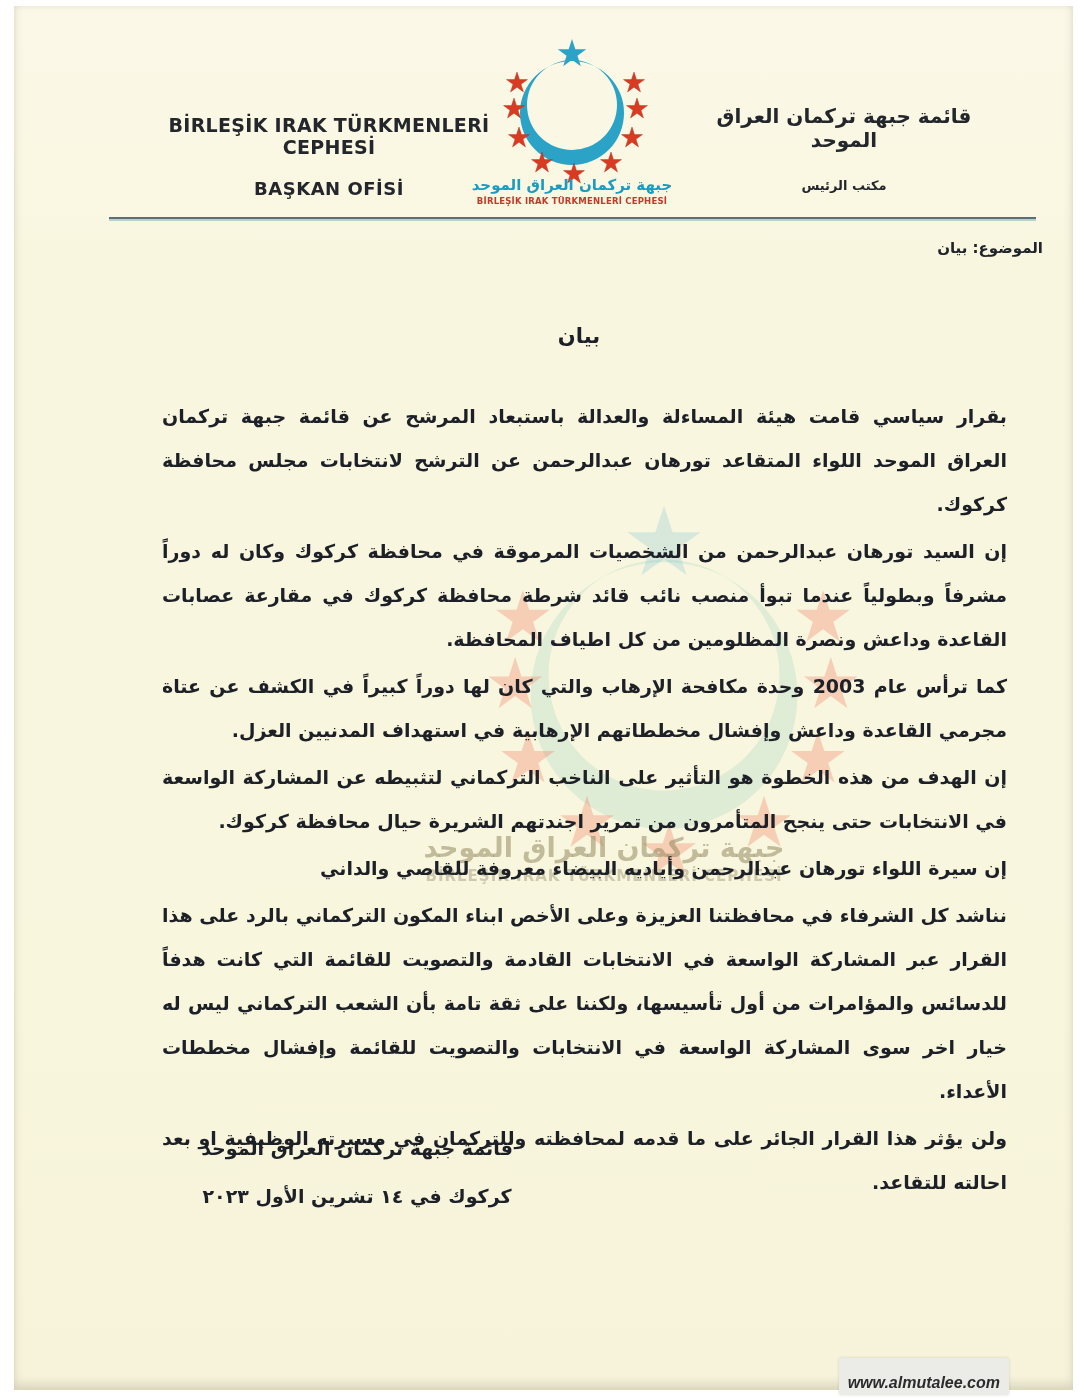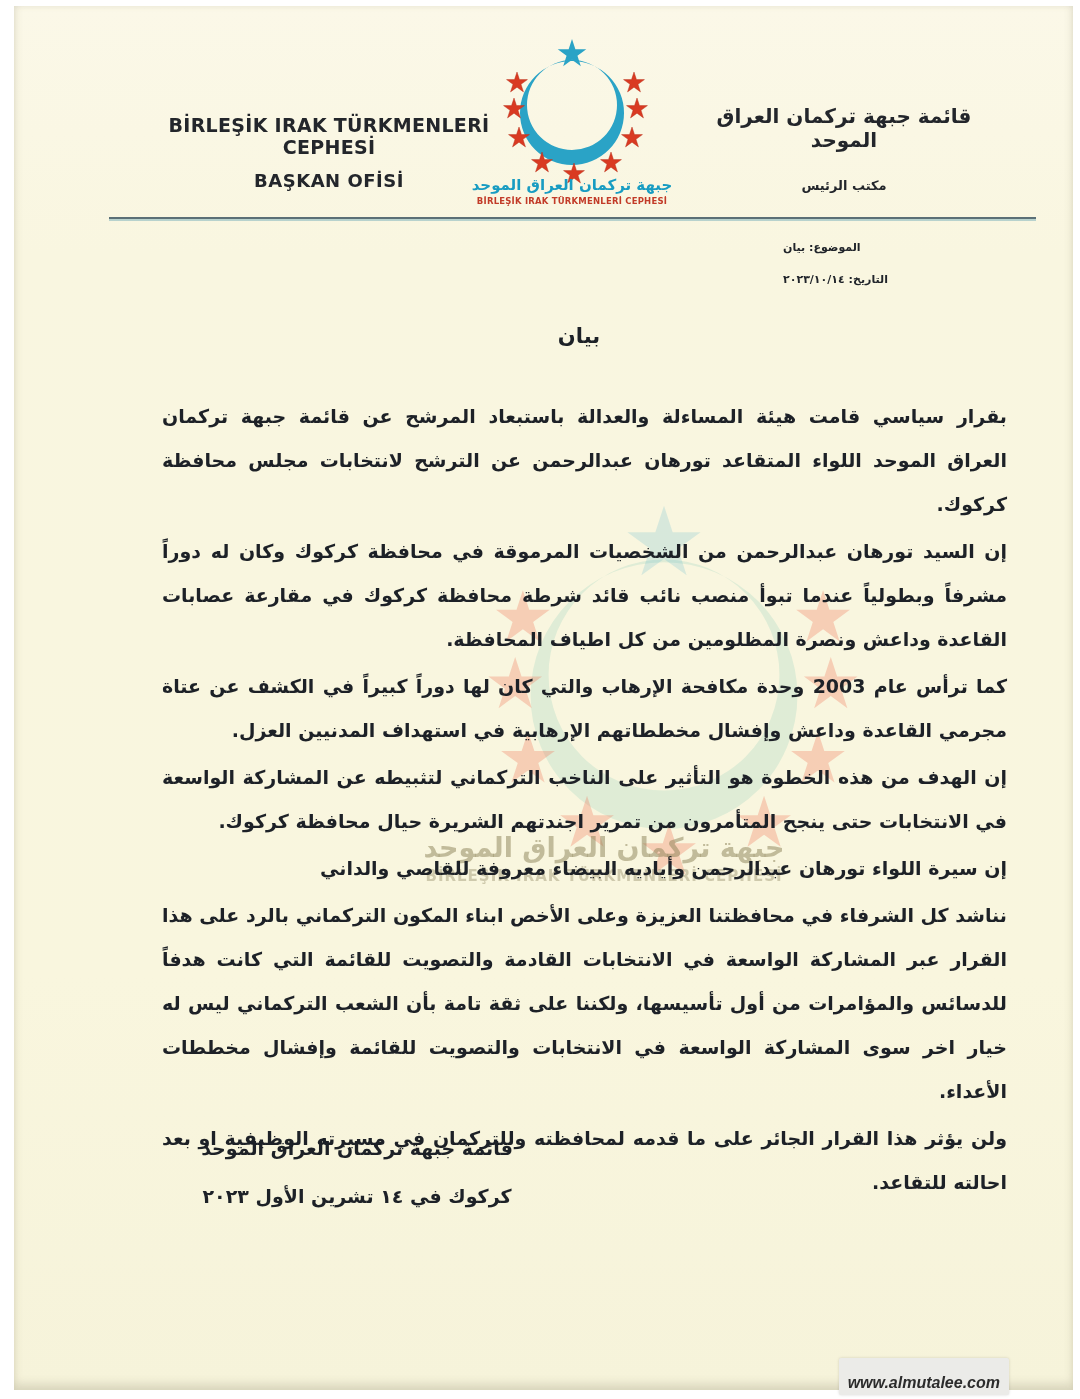--- a/index.html
+++ b/index.html
@@ -13,37 +13,37 @@
   .doc {
     position:absolute; left:14px; top:6px; right:7px; bottom:9px;
     background:linear-gradient(180deg,#fbf8e8 0%, #f9f6e0 18%, #f9f6de 70%, #f6f3da 100%);
     box-shadow:inset 0 -6px 10px rgba(90,85,60,0.18), inset 0 2px 4px rgba(120,115,90,0.08);
   }
   .abs { position:absolute; }
 
   
   .hdr-left { left:150px; top:108px; width:330px; text-align:center; color:#23262b; z-index:3; }
   .hdr-left .l1 { font-size:19px; font-weight:bold; letter-spacing:0.3px; }
-  .hdr-left .l2 { font-size:18px; font-weight:bold; margin-top:12px; letter-spacing:0.5px;text-align:center; }
+  .hdr-left .l2 { font-size:18px; font-weight:bold; margin-top:20px; letter-spacing:0.5px;text-align:center; }
 
   .hdr-right { left:690px; top:98px; width:280px; text-align:center; direction:rtl; color:#23262b; z-index:3; }
   .hdr-right .l1 { font-size:20px; font-weight:bold; }
   .hdr-right .l2 { font-size:13px; font-weight:bold; margin-top:26px; }
 
   .logo { left:482px; top:30px; width:152px; height:152px; z-index:3; }
   .logo-caption { left:438px; top:170px; width:240px; text-align:center; z-index:3; }
   .logo-caption .ar { font-size:15px; font-weight:bold; color:#189cc2; direction:rtl; }
   .logo-caption .tr { font-size:8.5px; font-weight:bold; color:#c23b28; letter-spacing:0.2px; margin-top:2px; }
 
   .sep { left:95px; top:211px; width:927px; height:2px; background:#5b6f76;
          box-shadow:0 2px 0 rgba(130,180,190,0.55); z-index:3; }
 
   
-  .meta { right:30px; top:226px; width:260px; direction:rtl; text-align:left;
-          font-size:11px; font-weight:bold; color:#20242a; line-height:32px; z-index:3; }
+  .meta { right:30px; top:226px; width:260px; direction:rtl; text-align:right;
+          font-size:15px; font-weight:bold; color:#20242a; line-height:32px; z-index:3; }
 
   .title { left:455px; top:318px; width:220px; text-align:center; direction:rtl;
            font-size:21px; font-weight:bold; color:#1d2127; z-index:3; }
 
   
   .body-text { left:148px; right:66px; top:388px; direction:rtl; text-align:justify;
                font-size:19px; font-weight:bold; color:#1d2127; line-height:44px; z-index:3; }
   .body-text p + p { margin-top:3px; }
 
   
@@ -120,24 +120,20 @@
     <div class="l2">مكتب الرئيس</div>
   </div>
 
   <div class="abs sep"></div>
 
   <div class="abs meta">
     <div>
       <span>الموضوع:</span>
       <span>بيان</span>
     </div>
-    <div>
-      <span>التاريخ:</span>
-      <span>٢٠٢٣/١٠/١٤</span>
-    </div>
   </div>
 
   <div class="abs title">بيان</div>
 
   <div class="abs body-text">
     <p>بقرار سياسي قامت هيئة المساءلة والعدالة باستبعاد المرشح عن قائمة جبهة تركمان العراق الموحد اللواء المتقاعد تورهان عبدالرحمن عن الترشح لانتخابات مجلس محافظة كركوك.</p>
     <p>إن السيد تورهان عبدالرحمن من الشخصيات المرموقة في محافظة كركوك وكان له دوراً مشرفاً وبطولياً عندما تبوأ منصب نائب قائد شرطة محافظة كركوك في مقارعة عصابات القاعدة وداعش ونصرة المظلومين من كل اطياف المحافظة.</p>
     <p>كما ترأس عام 2003 وحدة مكافحة الإرهاب والتي كان لها دوراً كبيراً في الكشف عن عتاة مجرمي القاعدة وداعش وإفشال مخططاتهم الإرهابية في استهداف المدنيين العزل.</p>
     <p>إن الهدف من هذه الخطوة هو التأثير على الناخب التركماني لتثبيطه عن المشاركة الواسعة في الانتخابات حتى ينجح المتأمرون من تمرير اجندتهم الشريرة حيال محافظة كركوك.</p>
     <p>إن سيرة اللواء تورهان عبدالرحمن وأياديه البيضاء معروفة للقاصي والداني</p>

